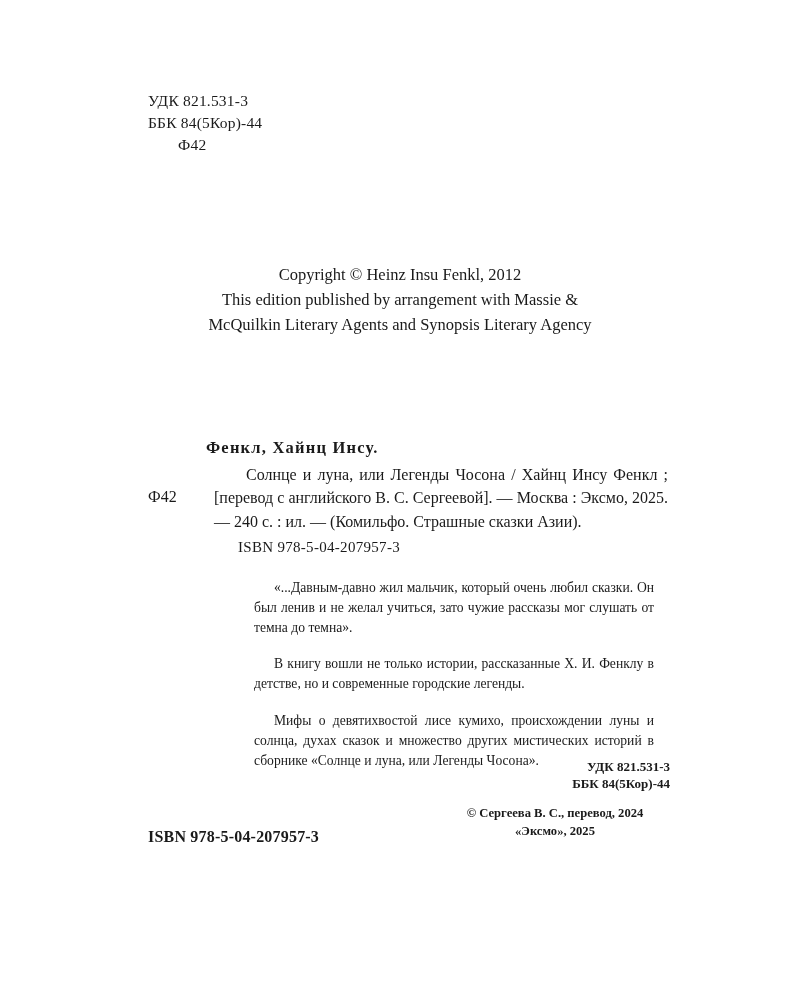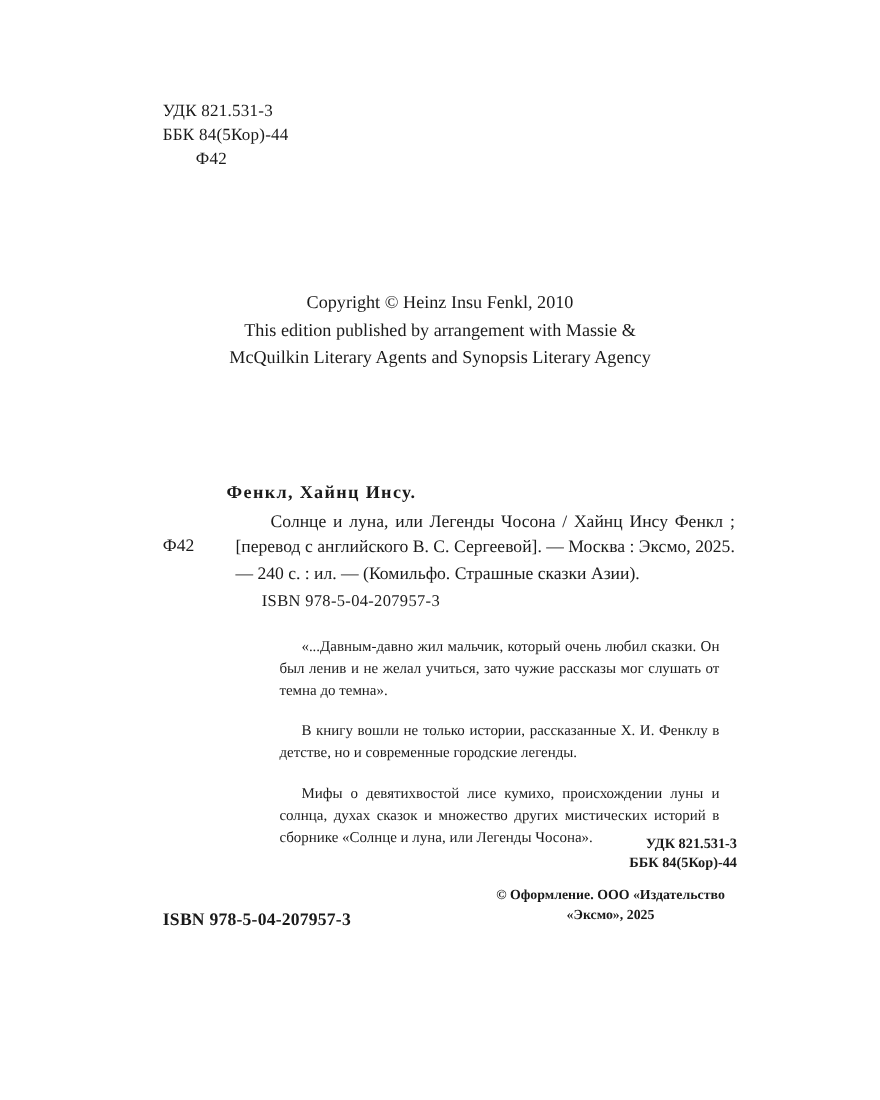--- a/index.html
+++ b/index.html
@@ -150,21 +150,21 @@
 <div class="page">
 
   <div class="codes">
     <div class="c1">УДК 821.531-3</div>
     <div class="c2">ББК 84(5Кор)-44</div>
     <div class="c3">Ф42</div>
   </div>
 
 
   <div class="copyright">
-    <div>Copyright © Heinz Insu Fenkl, 2010</div>
+    <div>Copyright © Heinz Insu Fenkl, 2012</div>
     <div>This edition published by arrangement with Massie &amp;</div>
     <div>McQuilkin Literary Agents and Synopsis Literary Agency</div>
   </div>
 
   <div class="biblio">
     <div class="biblio-author">Фенкл, Хайнц Инсу.</div>
     <div class="biblio-body">
       <span class="biblio-index">Ф42</span>
       <div class="biblio-text">Солнце и луна, или Легенды Чосона / Хайнц Инсу Фенкл ; [перевод с английского В. С. Сергеевой]. — Москва : Эксмо, 2025. — 240 с. : ил. — (Комильфо. Страшные сказки Азии).</div>
     </div>
@@ -176,19 +176,19 @@
     <p>В книгу вошли не только истории, рассказанные Х. И. Фенклу в детстве, но и современные городские легенды.</p>
     <p>Мифы о девятихвостой лисе кумихо, происхождении луны и солнца, духах сказок и множество других мистических историй в сборнике «Солнце и луна, или Легенды Чосона».</p>
   </div>
 
   <div class="codes-bottom">
     <div>УДК 821.531-3</div>
     <div>ББК 84(5Кор)-44</div>
   </div>
 
   <div class="pub-credits">
-    <div>© Оформление. ООО «Издательство</div>
+    <div>© Сергеева В. С., перевод, 2024</div>
     <div>«Эксмо», 2025</div>
   </div>
 
   <div class="isbn-bottom">ISBN 978-5-04-207957-3</div>
 
 </div>
 
 </body></html>

